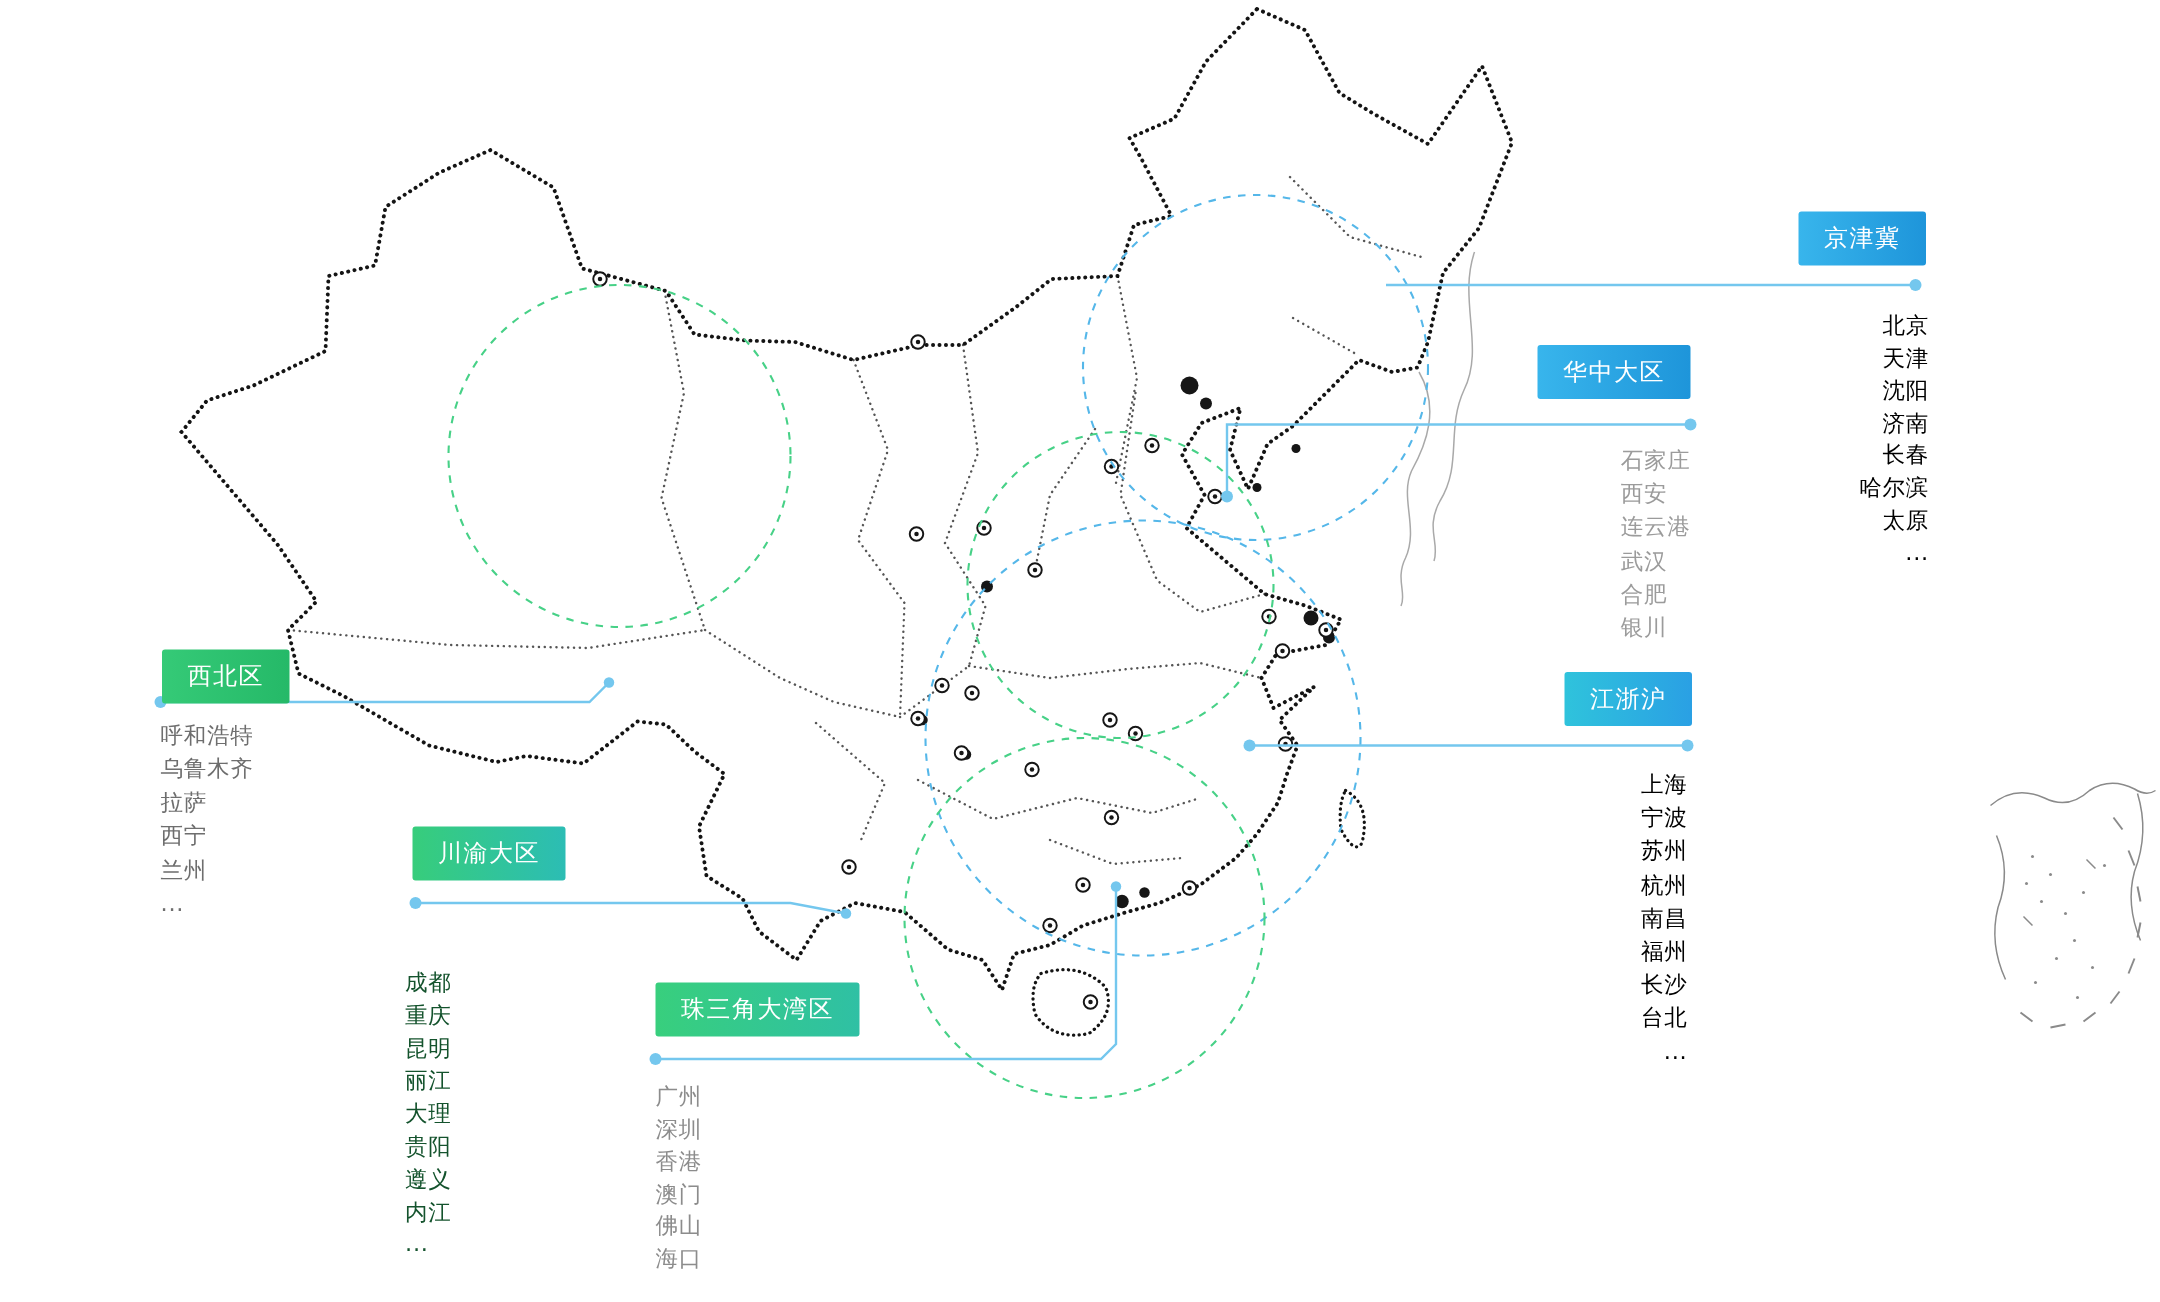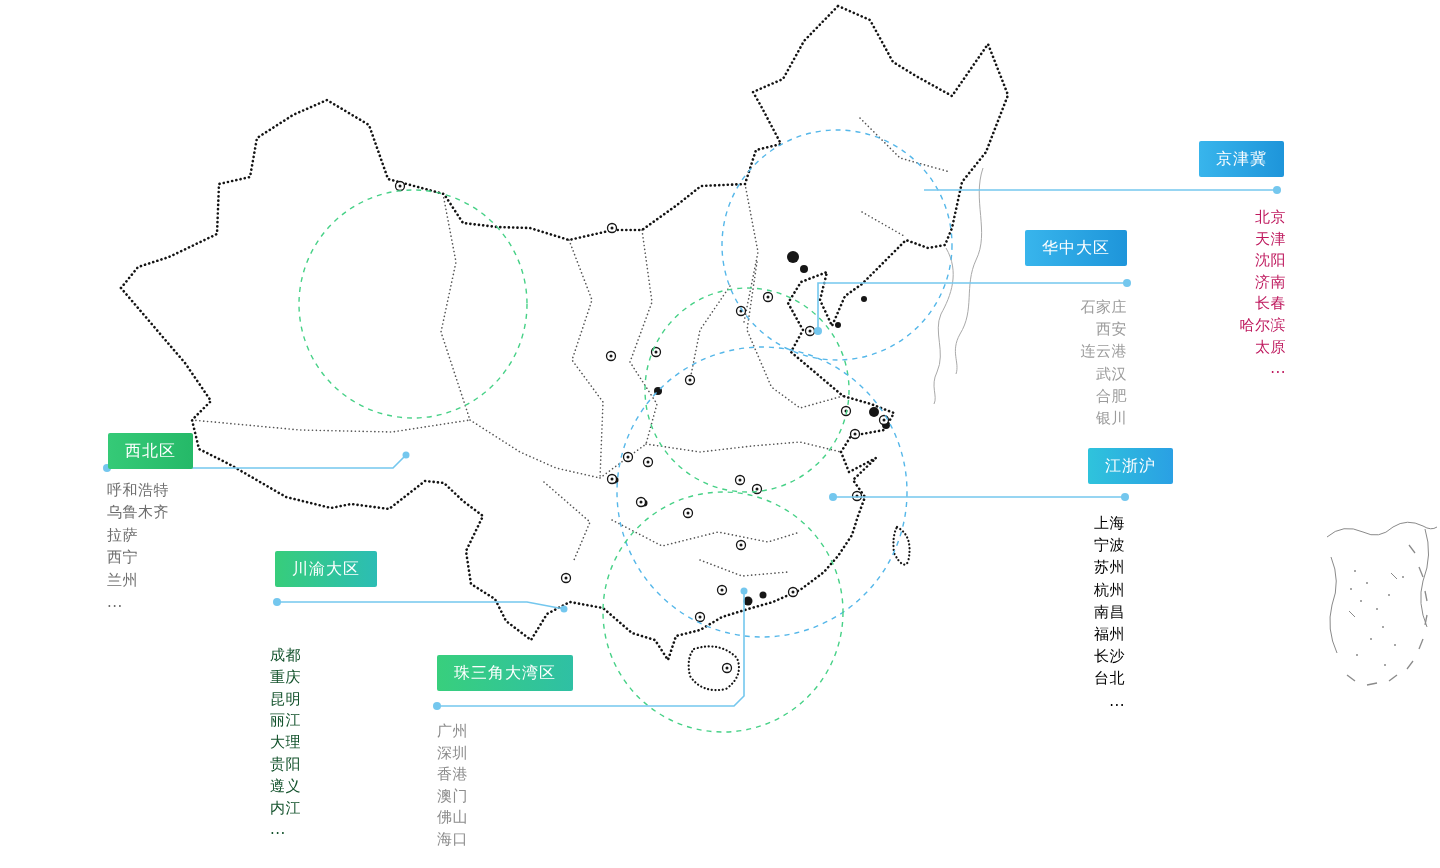--- a/index.html
+++ b/index.html
@@ -12,21 +12,21 @@
   .lbl-jingjinji{left:1199px;top:141px;}
   .lbl-huazhong{left:1025px;top:230px;}
   .lbl-jiangzhehu{left:1043px;top:448px;}
   .lbl-xibei{left:108px;top:417px;}
   .lbl-chuanyu{left:275px;top:551px;}
   .lbl-zhusanjiao{left:437px;top:655px;}
   .city-list{position:absolute;list-style:none;margin:0;padding:0;font-size:15px;letter-spacing:.5px;}
   .city-list li{white-space:nowrap;}
   .list-jingjinji{right:154px;top:207px;text-align:right;}
   .list-jingjinji li{line-height:21.6px;}
-  .list-huazhong{right:313px;top:296px;text-align:right;}
+  .list-huazhong{right:313px;top:296px;text-align:left;}
   .list-huazhong li{line-height:22.2px;}
   .list-jiangzhehu{right:315px;top:512px;text-align:right;}
   .list-jiangzhehu li{line-height:22.2px;}
   .list-xibei{left:107px;top:479px;}
   .list-xibei li{line-height:22.4px;}
   .list-chuanyu{left:270px;top:617px;}
   .list-chuanyu li{line-height:21.8px;}
   .list-zhusanjiao{left:437px;top:721px;}
   .list-zhusanjiao li{line-height:21.5px;}
   .inset{position:absolute;left:1325px;top:515px;width:115px;height:175px;background:#fff;}
@@ -184,26 +184,26 @@
       <g>
         <polyline stroke="#74c7ee" points="437,706 734,706 744,696 744,591"></polyline>
         <circle fill="#74c7ee" stroke="none" cx="437" cy="706" r="4"></circle>
         <circle fill="#74c7ee" stroke="none" cx="744" cy="591" r="3.5"></circle>
       </g>
     </g>
   </svg>
 
   <div class="region-label lbl-jingjinji" style="background: linear-gradient(90deg, rgb(56, 181, 236), rgb(30, 149, 218));">京津冀</div>
   <div class="region-label lbl-huazhong" style="background: linear-gradient(90deg, rgb(56, 181, 236), rgb(30, 149, 218));">华中大区</div>
-  <div class="region-label lbl-jiangzhehu" style="background: linear-gradient(90deg, rgb(47, 195, 220), rgb(42, 160, 228)); margin-left: 45px;">江浙沪</div>
+  <div class="region-label lbl-jiangzhehu" style="background: linear-gradient(90deg, rgb(47, 195, 220), rgb(42, 160, 228));">江浙沪</div>
   <div class="region-label lbl-xibei" style="background: linear-gradient(90deg, rgb(53, 202, 119), rgb(37, 185, 104)); margin-top: 16px;">西北区</div>
   <div class="region-label lbl-chuanyu" style="background: linear-gradient(90deg, rgb(55, 205, 123), rgb(44, 189, 180));">川渝大区</div>
   <div class="region-label lbl-zhusanjiao" style="background: linear-gradient(90deg, rgb(56, 207, 125), rgb(47, 192, 164));">珠三角大湾区</div>
 
-  <ul class="city-list list-jingjinji" style="color: #be185d;">
+  <ul class="city-list list-jingjinji" style="color: #000000;">
     <li>北京</li>
     <li>天津</li>
     <li>沈阳</li>
     <li>济南</li>
     <li>长春</li>
     <li>哈尔滨</li>
     <li>太原</li>
     <li>...</li>
   </ul>
 

